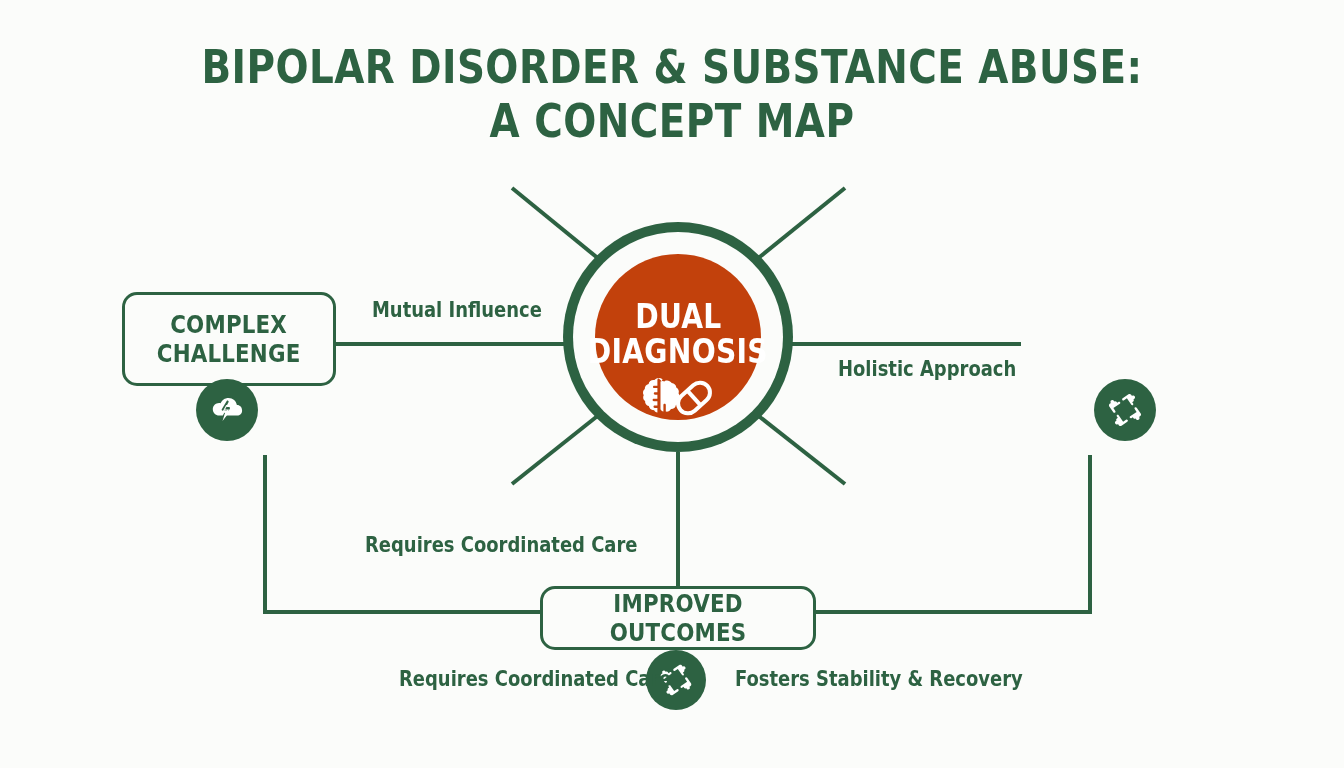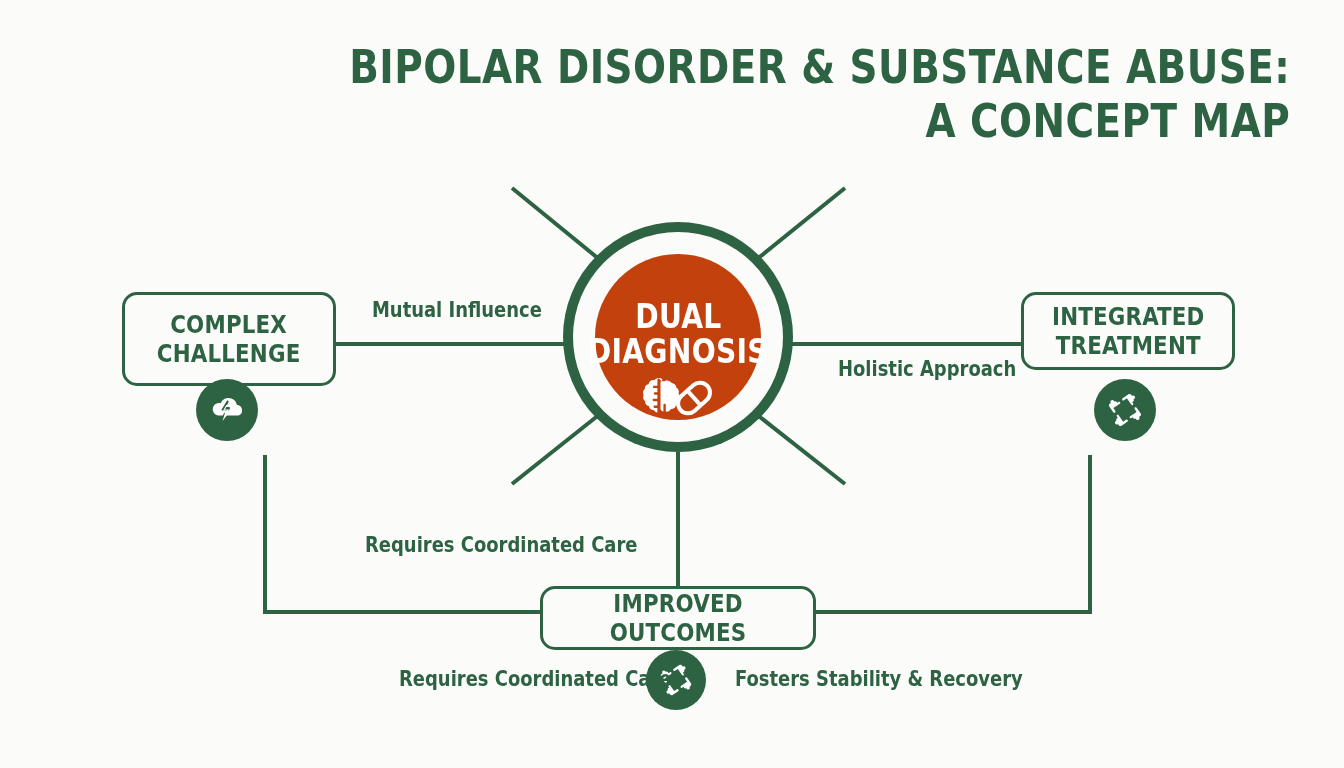--- a/index.html
+++ b/index.html
@@ -20,21 +20,21 @@
     width: 1344px;
     height: 768px;
   }
 
   
   .title-block {
     position: absolute;
     left: 0;
     top: 40px;
     width: 1344px;
-    text-align: right;
+    text-align: center;
     pointer-events: none;
   }
   .title-line {
     display: block;
     color: #2d6242;
     font-family: "Liberation Sans Narrow", "DejaVu Sans Condensed", "Liberation Sans", sans-serif;
     font-weight: bold;
     font-size: 47px;
     letter-spacing: 0.5px;
     line-height: 54px;
@@ -241,24 +241,20 @@
                c0.2 0.3 0.2 0.7 0 1l-3.8 7.1l6.6 0c0.2 0 0.3 0 0.5 0
                c0.2 0 0.4 0 0.6 0l3.4 0c2.7 0 4.9-2.2 4.9-4.9
                C35.1 17.3 32.9 15.1 30.2 15.1z"></path>
       <path fill="#ffffff" d="M21.4 19.5l-3.3 0l2.7-5.1l-3.5 5.9l2.8 0l-3 5.7
                l4.9-6.5z"></path>
       <path fill="#ffffff" d="M22.6 20.6l-5.3 0l3-5.7l-1.1 0l-4.2 7.9l3.1 0
                l-2.6 8.3l8.2-10.5z"></path>
     </svg>
   </div>
 
-  <div class="node-box" id="node-integrated-treatment">
-    <span class="node-label">INTEGRATED
-TREATMENT</span>
-  </div>
   <div class="badge" id="badge-integrated-treatment">
     <svg width="42" height="42" viewBox="0 0 100 100" xmlns="http://www.w3.org/2000/svg">
       <g fill="#ffffff">
         <g>
           <path d="M16 34c-2.5 0.6-4.2 2.6-4.2 5c0 1 0.3 1.9 0.8 2.7l9.5 13.8
                    c0.9 1.3 2.6 1.7 3.9 0.9c1.4-0.9 1.8-2.7 0.9-4.1l-4.6-6.8l15.4-10.6
                    c1.2-0.8 1.5-2.4 0.7-3.6c-0.8-1.2-2.4-1.5-3.6-0.7l-3.4 2.3
                    l-1.6-2.3c-1.1-1.6-3.2-2.1-4.9-1.1l-0.4 0.2l-1.5-2.1
                    c-1.1-1.6-3.3-2-4.9-0.9l-1.3 0.9c-0.7 0.5-1.2 1.2-1.4 2z"></path>
         </g>

